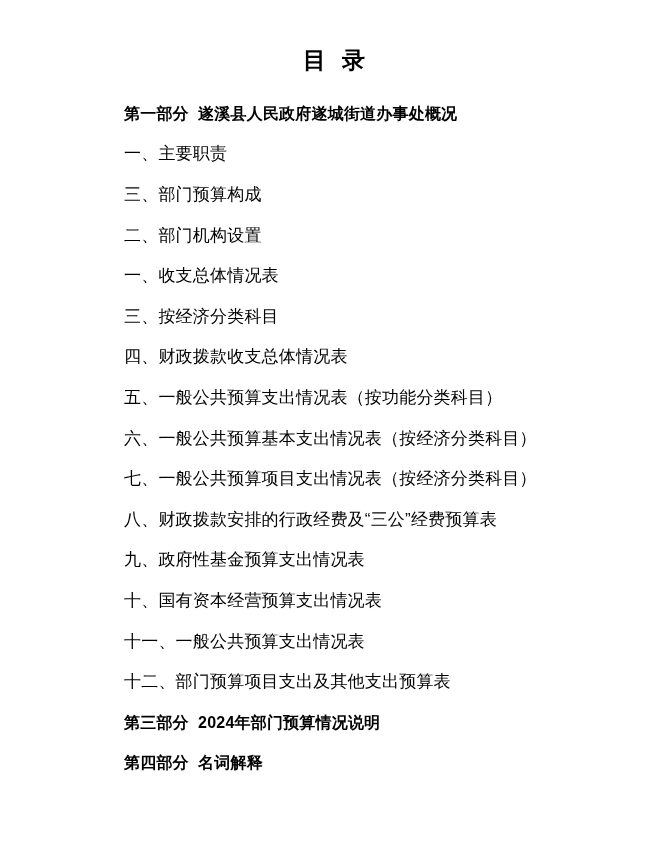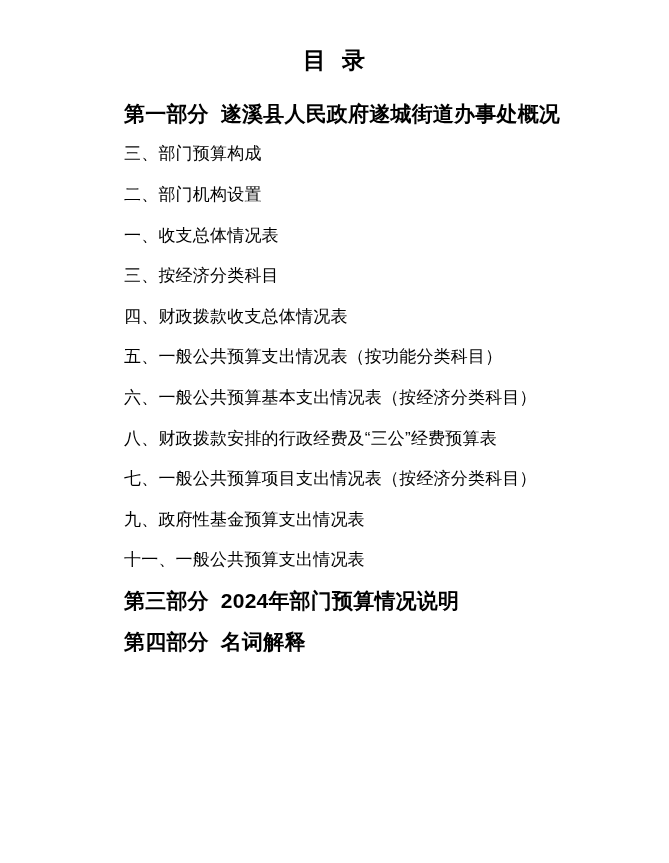--- a/index.html
+++ b/index.html
@@ -34,39 +34,42 @@
     display: flex;
     align-items: center;
     padding-left: 124px;
     font-size: 17px;
     line-height: 21px;
     white-space: pre;
     letter-spacing: 0.2px;
   }
   .toc-line.bold {
     font-weight: bold;
-    font-size: 21px;
+    font-size: 16px;
     text-align: right;
   }
 </style>
 </head>
 <body>
 
 <div class="page">
   <div class="doc-title">目  录</div>
 
   <div class="toc">
     <div class="toc-line bold">第一部分  遂溪县人民政府遂城街道办事处概况</div>
+    <div class="toc-line">一、主要职责</div>
     <div class="toc-line">三、部门预算构成</div>
     <div class="toc-line">二、部门机构设置</div>
     <div class="toc-line">一、收支总体情况表</div>
     <div class="toc-line">三、按经济分类科目</div>
     <div class="toc-line">四、财政拨款收支总体情况表</div>
     <div class="toc-line">五、一般公共预算支出情况表（按功能分类科目）</div>
     <div class="toc-line">六、一般公共预算基本支出情况表（按经济分类科目）</div>
+    <div class="toc-line">七、一般公共预算项目支出情况表（按经济分类科目）</div>
     <div class="toc-line">八、财政拨款安排的行政经费及“三公”经费预算表</div>
-    <div class="toc-line">七、一般公共预算项目支出情况表（按经济分类科目）</div>
     <div class="toc-line">九、政府性基金预算支出情况表</div>
+    <div class="toc-line">十、国有资本经营预算支出情况表</div>
     <div class="toc-line">十一、一般公共预算支出情况表</div>
+    <div class="toc-line">十二、部门预算项目支出及其他支出预算表</div>
     <div class="toc-line bold">第三部分  2024年部门预算情况说明</div>
     <div class="toc-line bold">第四部分  名词解释</div>
   </div>
 </div>
 
 </body></html>

